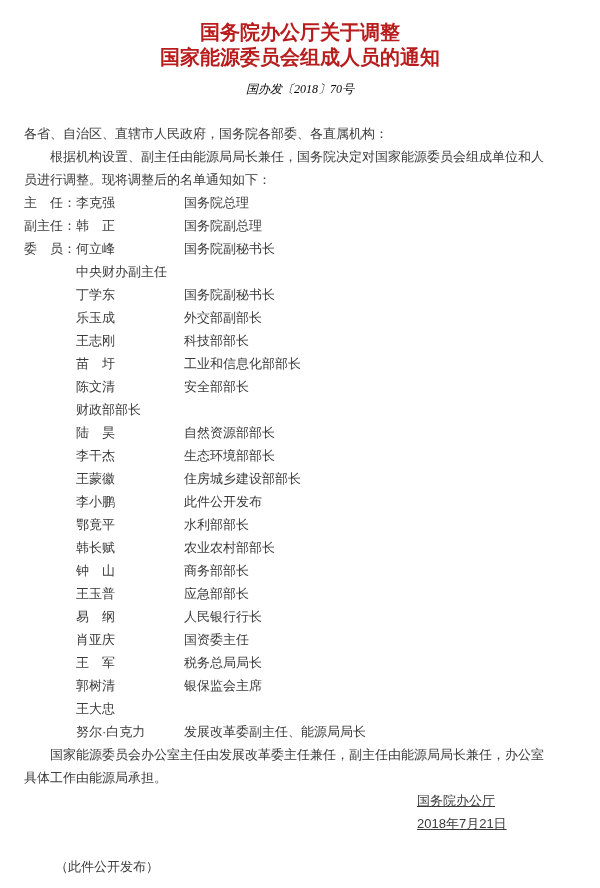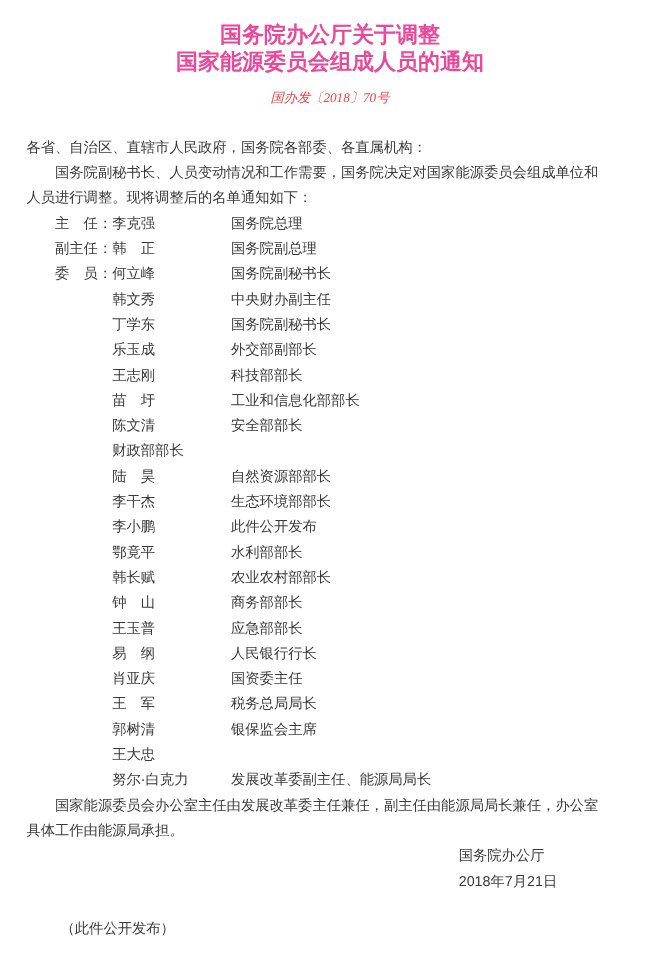--- a/index.html
+++ b/index.html
@@ -14,29 +14,29 @@
     font-size: 13px;
     box-sizing: border-box;
     padding: 20px 46px 0 24px;
     overflow: hidden;
   }
   .title {
     text-align: center;
     font-size: 20px;
     font-weight: bold;
     line-height: 25px;
-    color: #ec4899;
+    color: #b91c1c;
     margin: 0 -22px 0 0; 
   }
   .doc-number {
     text-align: center;
     font-family: "Liberation Serif", "DejaVu Serif", serif;
     font-style: italic;
     font-size: 12px;
-    color: #ef4444;
+    color: #000000;
     margin: 10px -22px 0 0;
     line-height: 18px;
   }
   .salutation {
     margin-top: 24px;
     line-height: 23px;
   }
   .para {
     text-indent: 2em;
     line-height: 23px;
@@ -44,34 +44,34 @@
   }
   .member-list { margin: 0; }
   .member-row {
     display: flex;
     height: 23px;
     line-height: 23px;
     white-space: nowrap;
   }
   .m-label {
     display: inline-block;
-    margin-left: 26px;
     width: 52px;
     flex: 0 0 52px;
     text-align: center;
   }
   .m-name {
     display: inline-block;
     width: 108px;
     flex: 0 0 108px;
   }
   .m-pos { display: inline-block; }
   .signature-block {
     margin-left: 393px;
     line-height: 23px;
+    text-decoration: underline;
   }
   .footer-note {
     margin-top: 20px;
     margin-left: 31px;
     line-height: 23px;
   }
 </style>
 </head>
 <body>
 
@@ -79,21 +79,21 @@
 
   <div class="title">
     <div>国务院办公厅关于调整</div>
     <div>国家能源委员会组成人员的通知</div>
   </div>
 
   <div class="doc-number">国办发〔2018〕70号</div>
 
   <div class="salutation">各省、自治区、直辖市人民政府，国务院各部委、各直属机构：</div>
 
-  <p class="para">国务院副秘书长、人员变动情况和工作需要，国务院决定对国家能源委员会组成单位和人员进行调整。现将调整后的名单通知如下：</p>
+  <p class="para">根据机构设置、副主任由能源局局长兼任，国务院决定对国家能源委员会组成单位和人员进行调整。现将调整后的名单通知如下：</p>
 
   <div class="member-list" id="member-list">
     <div class="member-row">
       <span class="m-label">主　任：</span>
       <span class="m-name">李克强</span>
       <span class="m-pos">国务院总理</span>
     </div>
 
     <div class="member-row">
       <span class="m-label">副主任：</span>
@@ -102,21 +102,20 @@
     </div>
 
     <div class="member-row">
       <span class="m-label">委　员：</span>
       <span class="m-name">何立峰</span>
       <span class="m-pos">国务院副秘书长</span>
     </div>
 
     <div class="member-row">
       <span class="m-label"></span>
-      <span class="m-name">韩文秀</span>
       <span class="m-pos">中央财办副主任</span>
     </div>
 
     <div class="member-row">
       <span class="m-label"></span>
       <span class="m-name">丁学东</span>
       <span class="m-pos">国务院副秘书长</span>
     </div>
 
     <div class="member-row">
@@ -153,20 +152,25 @@
       <span class="m-name">陆　昊</span>
       <span class="m-pos">自然资源部部长</span>
     </div>
 
     <div class="member-row">
       <span class="m-label"></span>
       <span class="m-name">李干杰</span>
       <span class="m-pos">生态环境部部长</span>
     </div>
 
+    <div class="member-row">
+      <span class="m-label"></span>
+      <span class="m-name">王蒙徽</span>
+      <span class="m-pos">住房城乡建设部部长</span>
+    </div>
 
     <div class="member-row">
       <span class="m-label"></span>
       <span class="m-name">李小鹏</span>
       <span class="m-pos">此件公开发布</span>
     </div>
 
     <div class="member-row">
       <span class="m-label"></span>
       <span class="m-name">鄂竟平</span>

